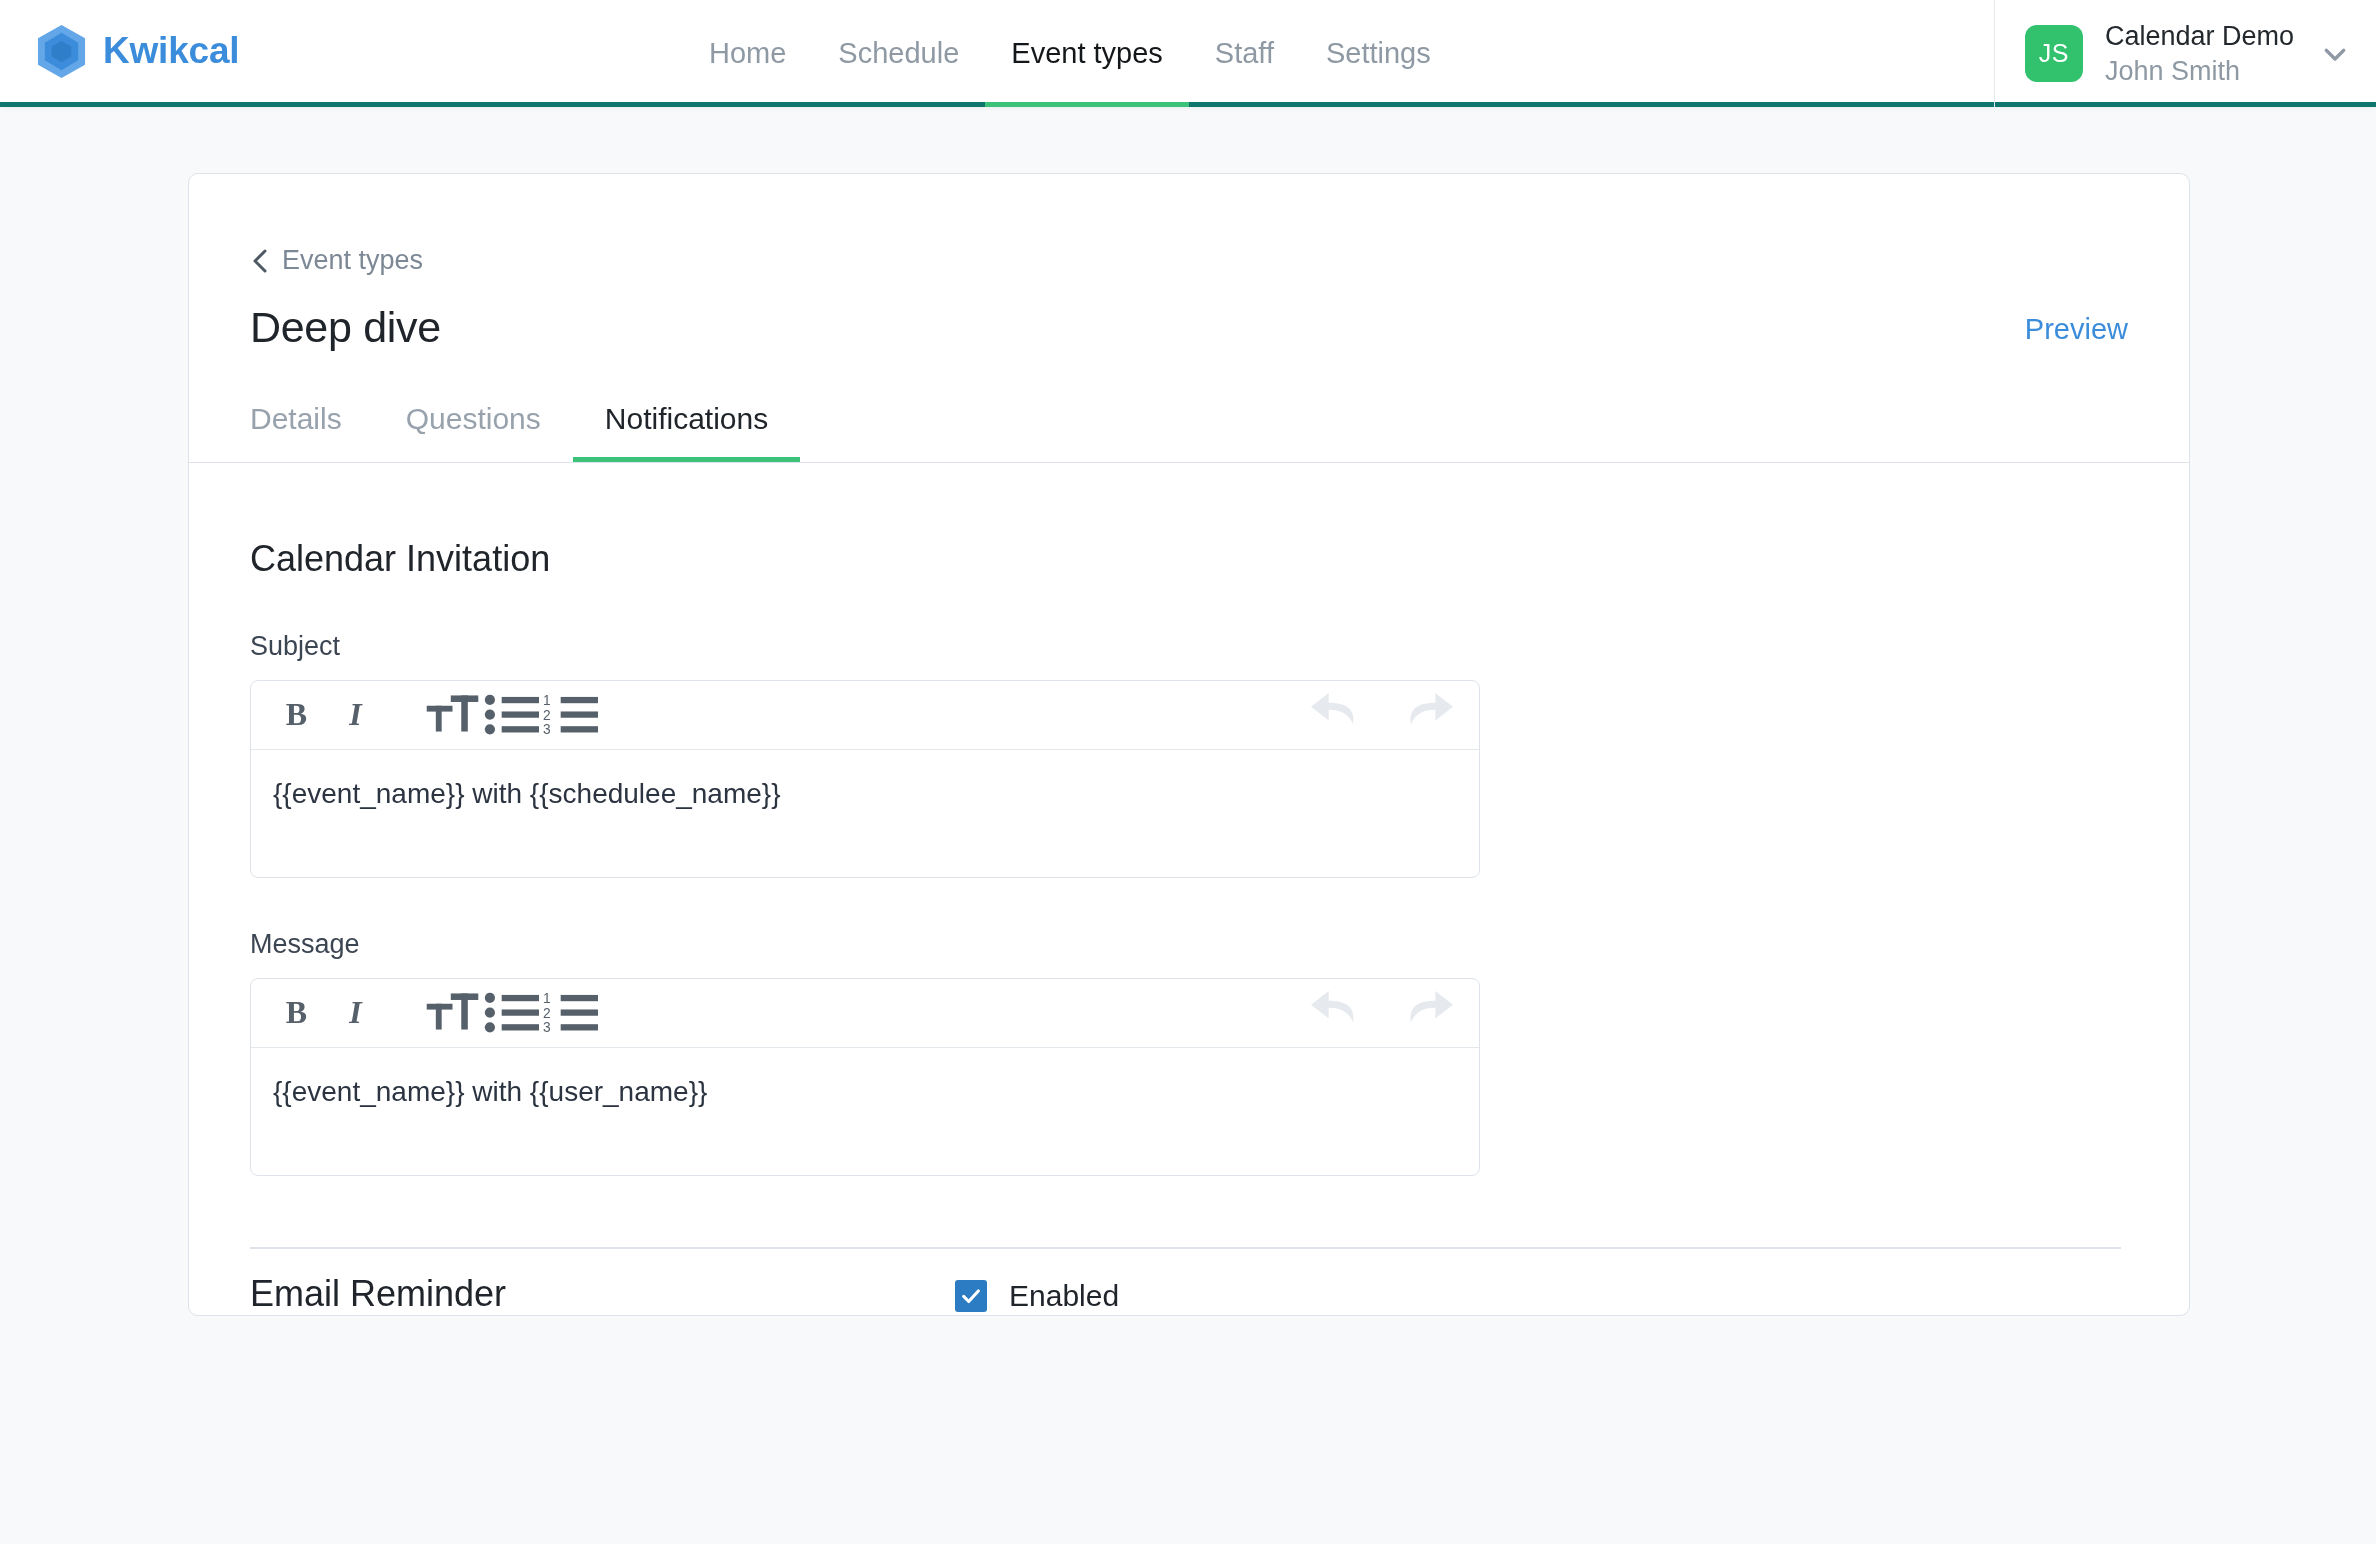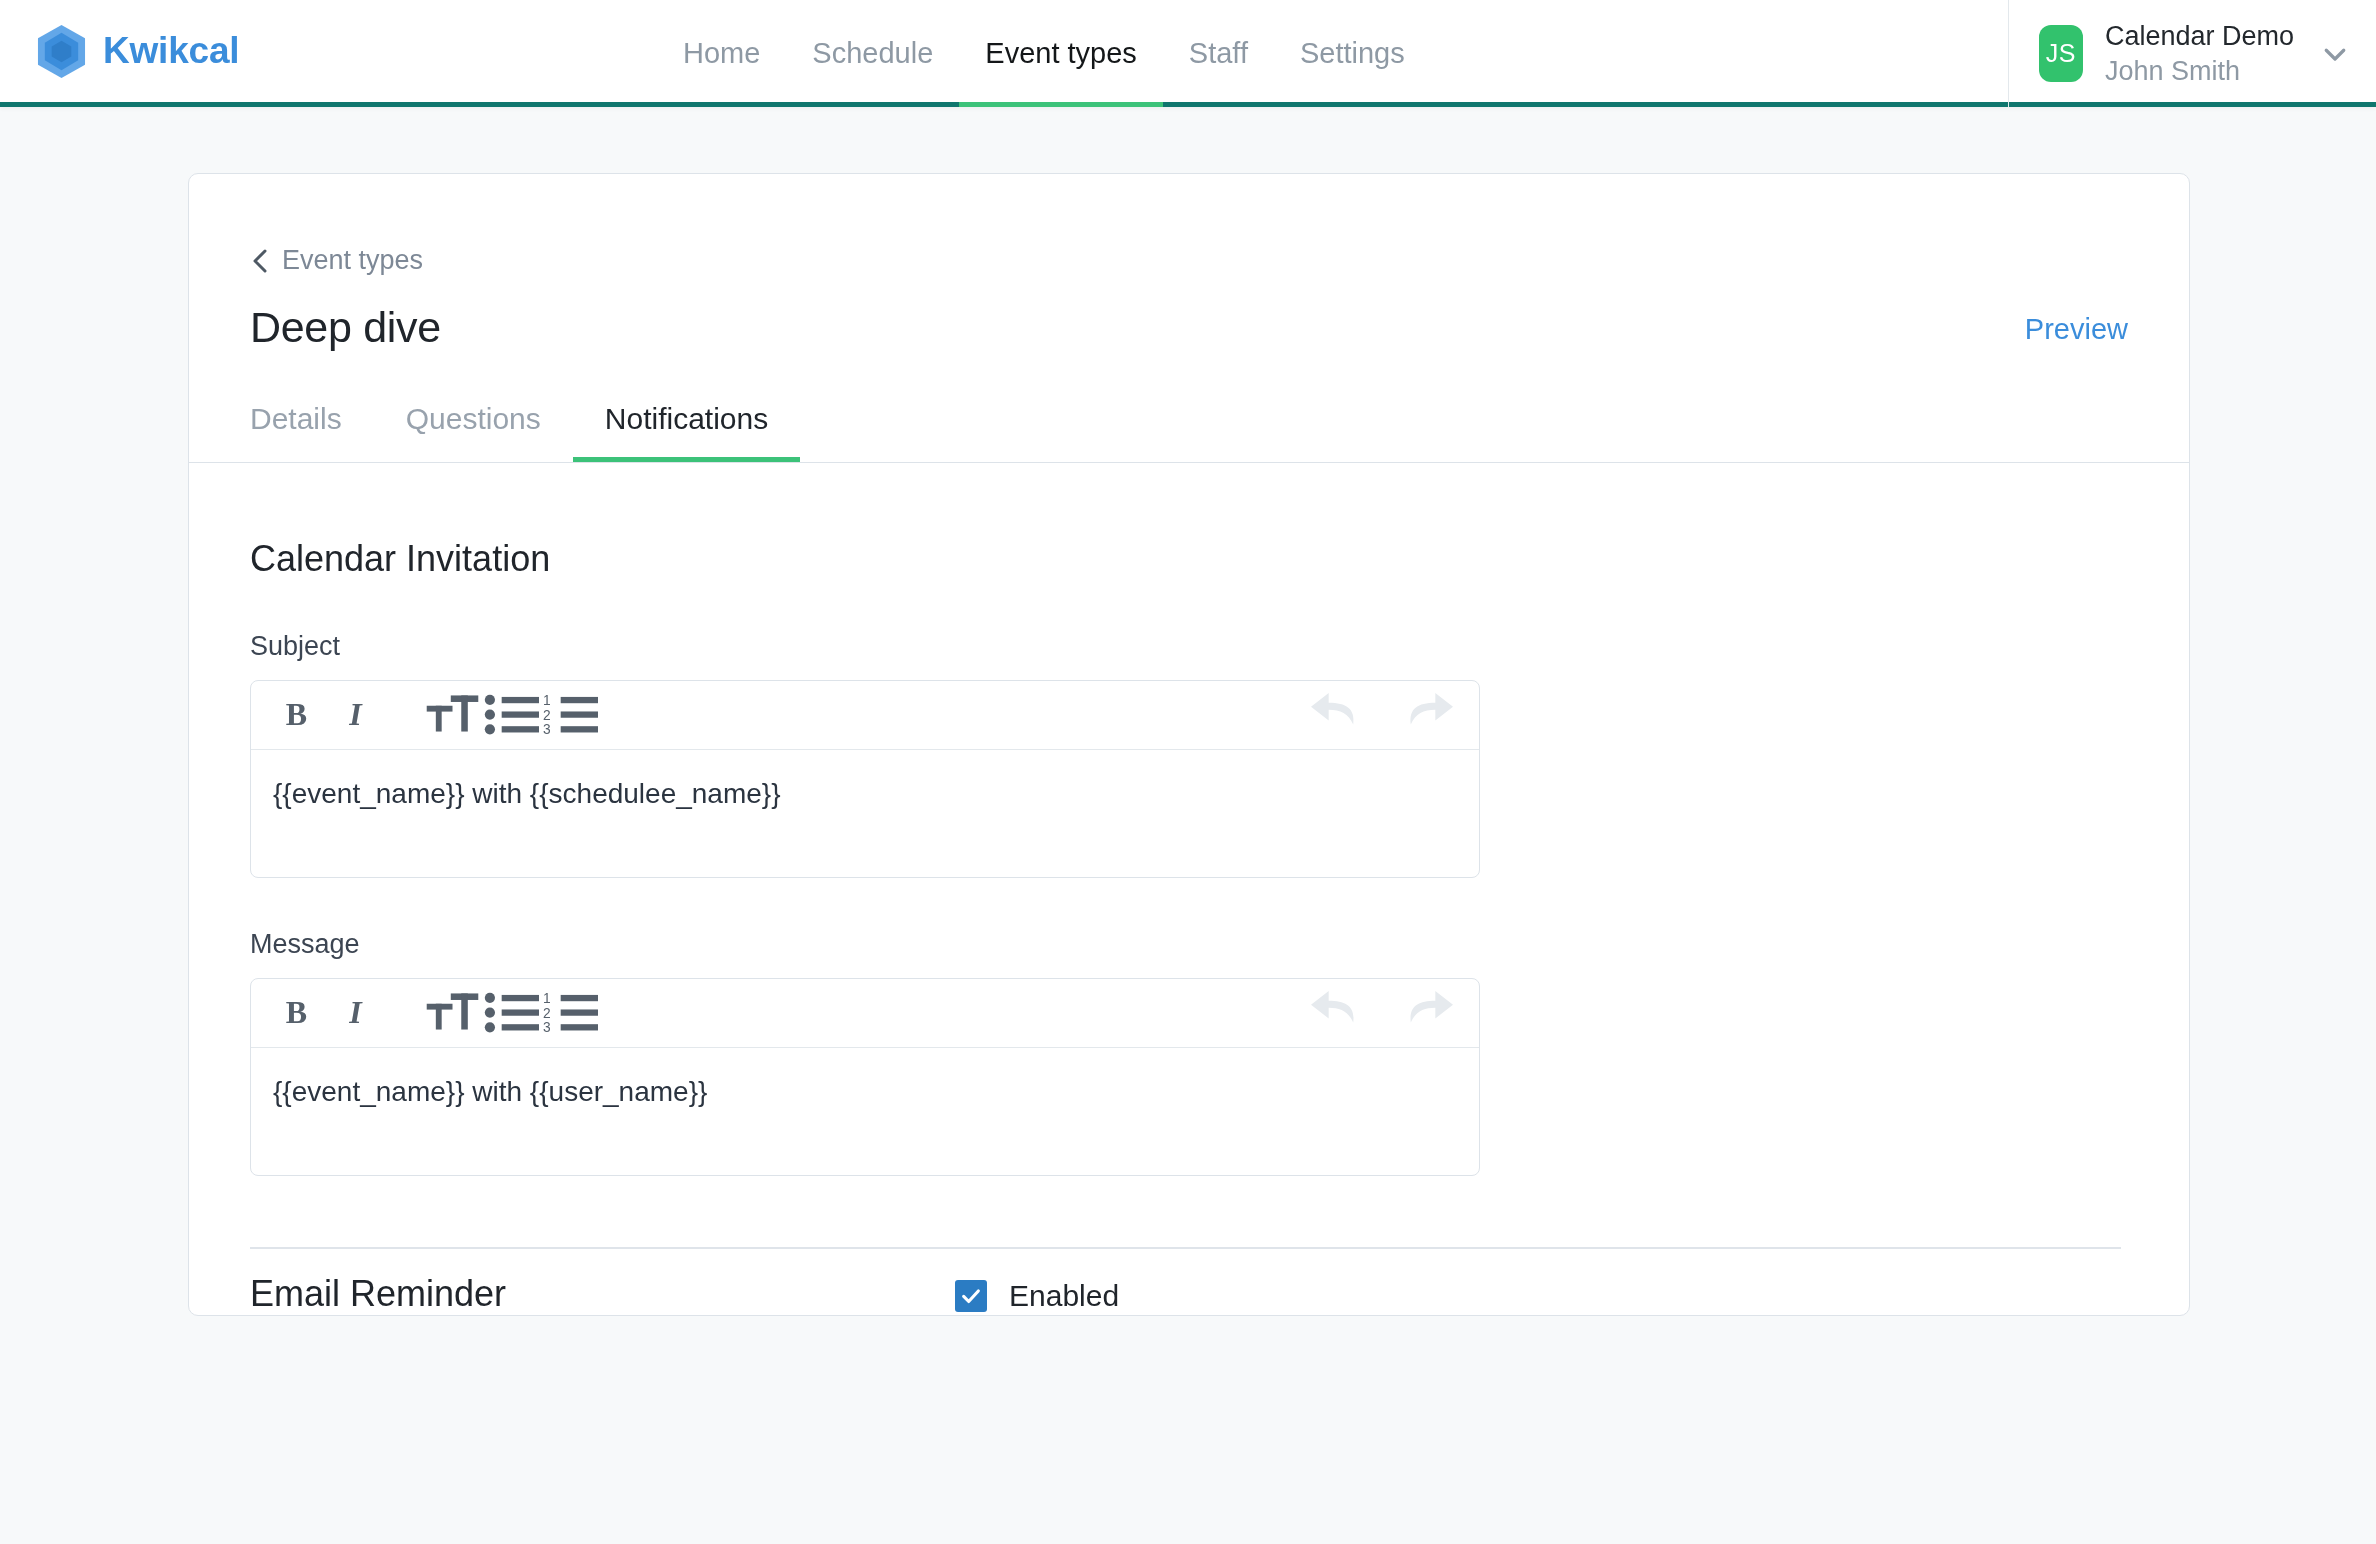--- a/index.html
+++ b/index.html
@@ -31,21 +31,21 @@
   .logo-hex { width: 51px; height: 55px; display: block; }
   .brand-name {
     font-size: 37px;
     font-weight: 700;
     color: #3b8ddb;
     letter-spacing: -0.2px;
   }
 
   .nav {
     position: absolute;
-    left: 657px;
+    left: 683px;
     top: 0;
     height: 107px;
     display: flex;
     align-items: flex-end;
     gap: 0;
   }
   .nav-item {
     position: relative;
     height: 107px;
     display: flex;
@@ -70,21 +70,21 @@
     right: 0; top: 0;
     height: 107px;
     display: flex;
     align-items: center;
     padding-left: 30px;
     padding-right: 26px;
     border-left: 1px solid #e3e8ec;
     cursor: pointer;
   }
   .avatar {
-    width: 44px; height: 57px;
+    width: 58px; height: 57px;
     border-radius: 12px;
     background: #32c26d;
     color: #ffffff;
     font-size: 25px;
     display: flex;
     align-items: center;
     justify-content: center;
     letter-spacing: 0.5px;
   }
   .user-text { margin-left: 22px; line-height: 1.28; }

